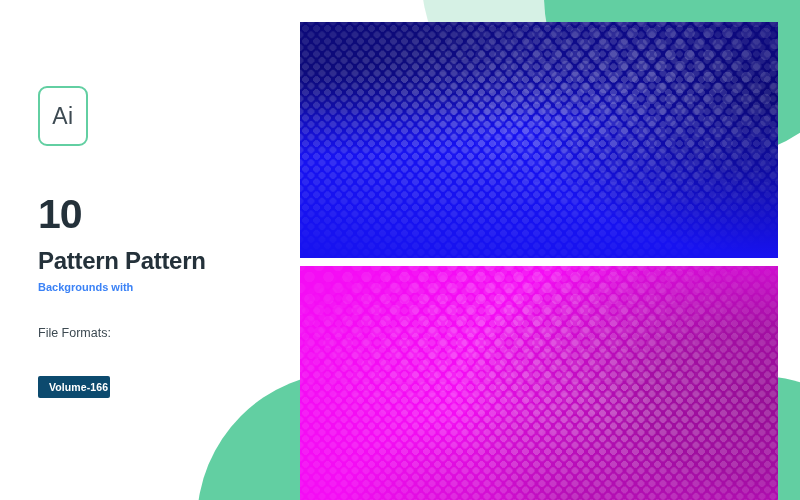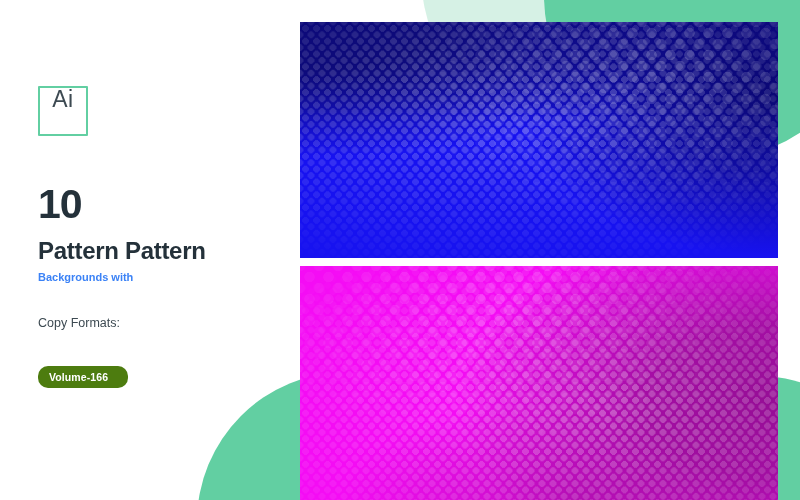--- a/index.html
+++ b/index.html
@@ -59,24 +59,25 @@
 
   
   .left-col {
     position: absolute;
     left: 38px;
     top: 86px;
     width: 250px;
   }
   .ai-badge {
     width: 50px;
-    height: 50px;
+    height: 60px;
     border: 2px solid #62cfa2;
-    border-radius: 1px;
+    border-radius: 9px;
     display: flex;
+    align-items: center;
     justify-content: center;
     box-sizing: border-box;
   }
   .ai-badge span {
     color: #3d4a52;
     font-size: 23px;
     font-weight: 400;
     letter-spacing: 0.5px;
     line-height: 1;
   }
@@ -112,26 +113,26 @@
   .formats-value {
     margin-top: 5px;
     font-size: 13px;
     color: #24313a;
     font-weight: bold;
     letter-spacing: 0.2px;
   }
   .volume-badge {
     margin-top: 36px;
     display: inline-block;
-    background: #4d7c0f;
+    background: #0c4a6e;
     color: #ffffff;
     font-size: 10.5px;
     font-weight: bold;
-    padding: 5px 20px 5px 11px;
-    border-radius: 10px;
+    padding: 5px 2px 5px 11px;
+    border-radius: 2px;
     letter-spacing: 0.1px;
   }
 
   
   .panel {
     position: absolute;
     overflow: hidden;
   }
   .panel-blue {
     left: 300px;
@@ -230,21 +231,21 @@
     </div>
 
     <div class="count">10</div>
 
     <div class="title-main">Pattern Pattern</div>
 
     <div class="title-sub">
       <div>Backgrounds with</div>
     </div>
 
-    <div class="formats-label">Copy Formats:</div>
+    <div class="formats-label">File Formats:</div>
 
     <div>
       <div class="volume-badge">Volume-166</div>
     </div>
   </div>
 
   <div class="panel panel-blue">
     <div class="base blue-base"></div>
     <div class="blue-dark-top"></div>
     <div class="blue-dark-right"></div>

